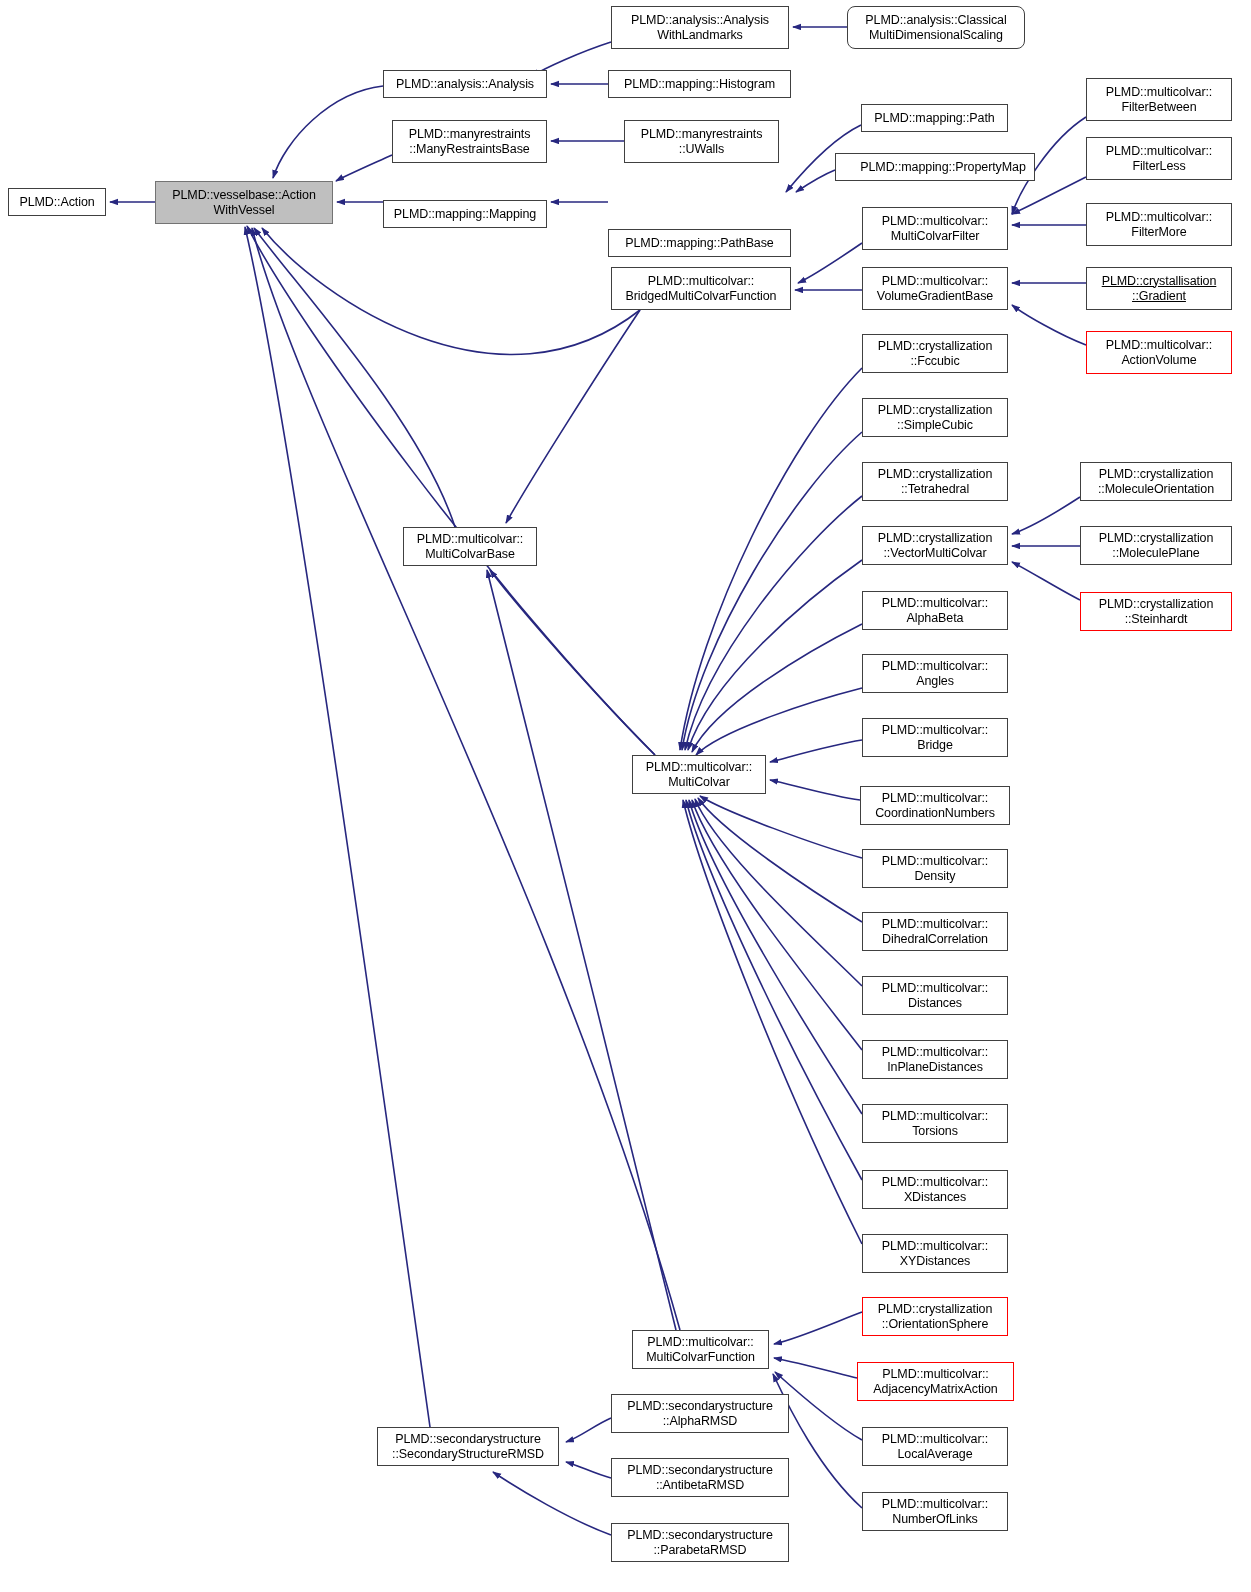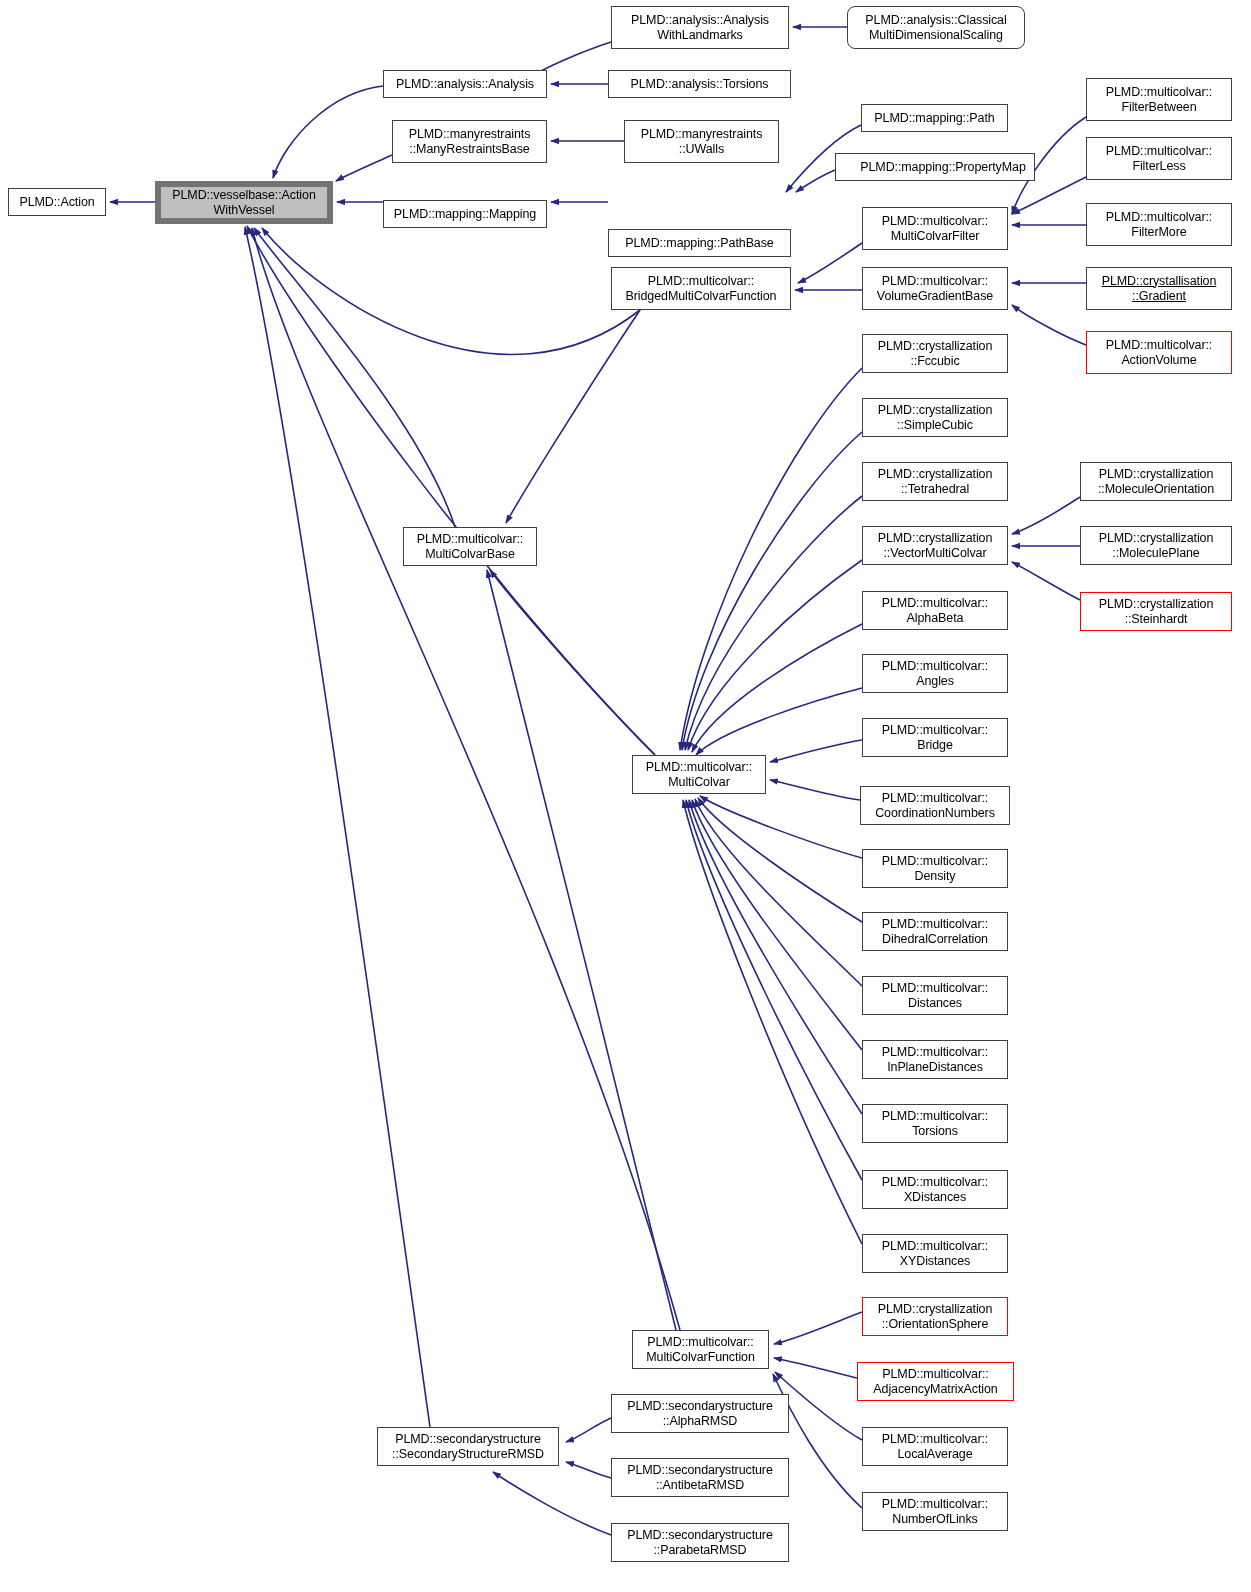--- a/index.html
+++ b/index.html
@@ -34,21 +34,21 @@
     text-align: center;
     display: flex;
     align-items: center;
     justify-content: center;
     white-space: pre-line;
     letter-spacing: -0.1px;
     z-index: 2;
   }
   .node.root {
     background: #bfbfbf;
-    border: 6px solid #737373;
+    border: 1px solid #737373;
   }
   .node.alert {
     border: 1px solid #ff0000;
   }
 </style>
 </head>
 <body>
 
 <div id="diagram">
   <svg id="edges" viewBox="0 0 1251 1592" xmlns="http://www.w3.org/2000/svg">
@@ -113,21 +113,21 @@
   </svg>
   <div id="nodes">
       <div class="node" style="left: 8px; top: 188px; width: 98px; height: 28px; text-align: right;">PLMD::Action</div>
       <div class="node root" style="left: 155px; top: 181px; width: 178px; height: 43px;">PLMD::vesselbase::Action
 WithVessel</div>
       <div class="node" style="left: 383px; top: 70px; width: 164px; height: 28px;">PLMD::analysis::Analysis</div>
       <div class="node" style="left: 611px; top: 6px; width: 178px; height: 43px;">PLMD::analysis::Analysis
 WithLandmarks</div>
       <div class="node" style="left: 847px; top: 6px; width: 178px; height: 43px; border-radius: 8px;">PLMD::analysis::Classical
 MultiDimensionalScaling</div>
-      <div class="node" style="left: 608px; top: 70px; width: 183px; height: 28px;">PLMD::analysis::Torsions</div>
+      <div class="node" style="left: 608px; top: 70px; width: 183px; height: 28px;">PLMD::mapping::Histogram</div>
       <div class="node" style="left: 392px; top: 120px; width: 155px; height: 43px;">PLMD::manyrestraints
 ::ManyRestraintsBase</div>
       <div class="node" style="left: 624px; top: 120px; width: 155px; height: 43px;">PLMD::manyrestraints
 ::UWalls</div>
       <div class="node" style="left: 383px; top: 188px; width: 164px; height: 28px; margin-top: 12px;">PLMD::mapping::Mapping</div>
       <div class="node" style="left: 608px; top: 188px; width: 183px; height: 28px; margin-top: 41px;">PLMD::mapping::PathBase</div>
       <div class="node" style="left: 861px; top: 104px; width: 147px; height: 28px;">PLMD::mapping::Path</div>
       <div class="node" style="left: 835px; top: 153px; width: 200px; height: 28px; padding-left: 16px;">PLMD::mapping::PropertyMap</div>
       <div class="node" style="left: 862px; top: 207px; width: 146px; height: 43px;">PLMD::multicolvar::
 MultiColvarFilter</div>

